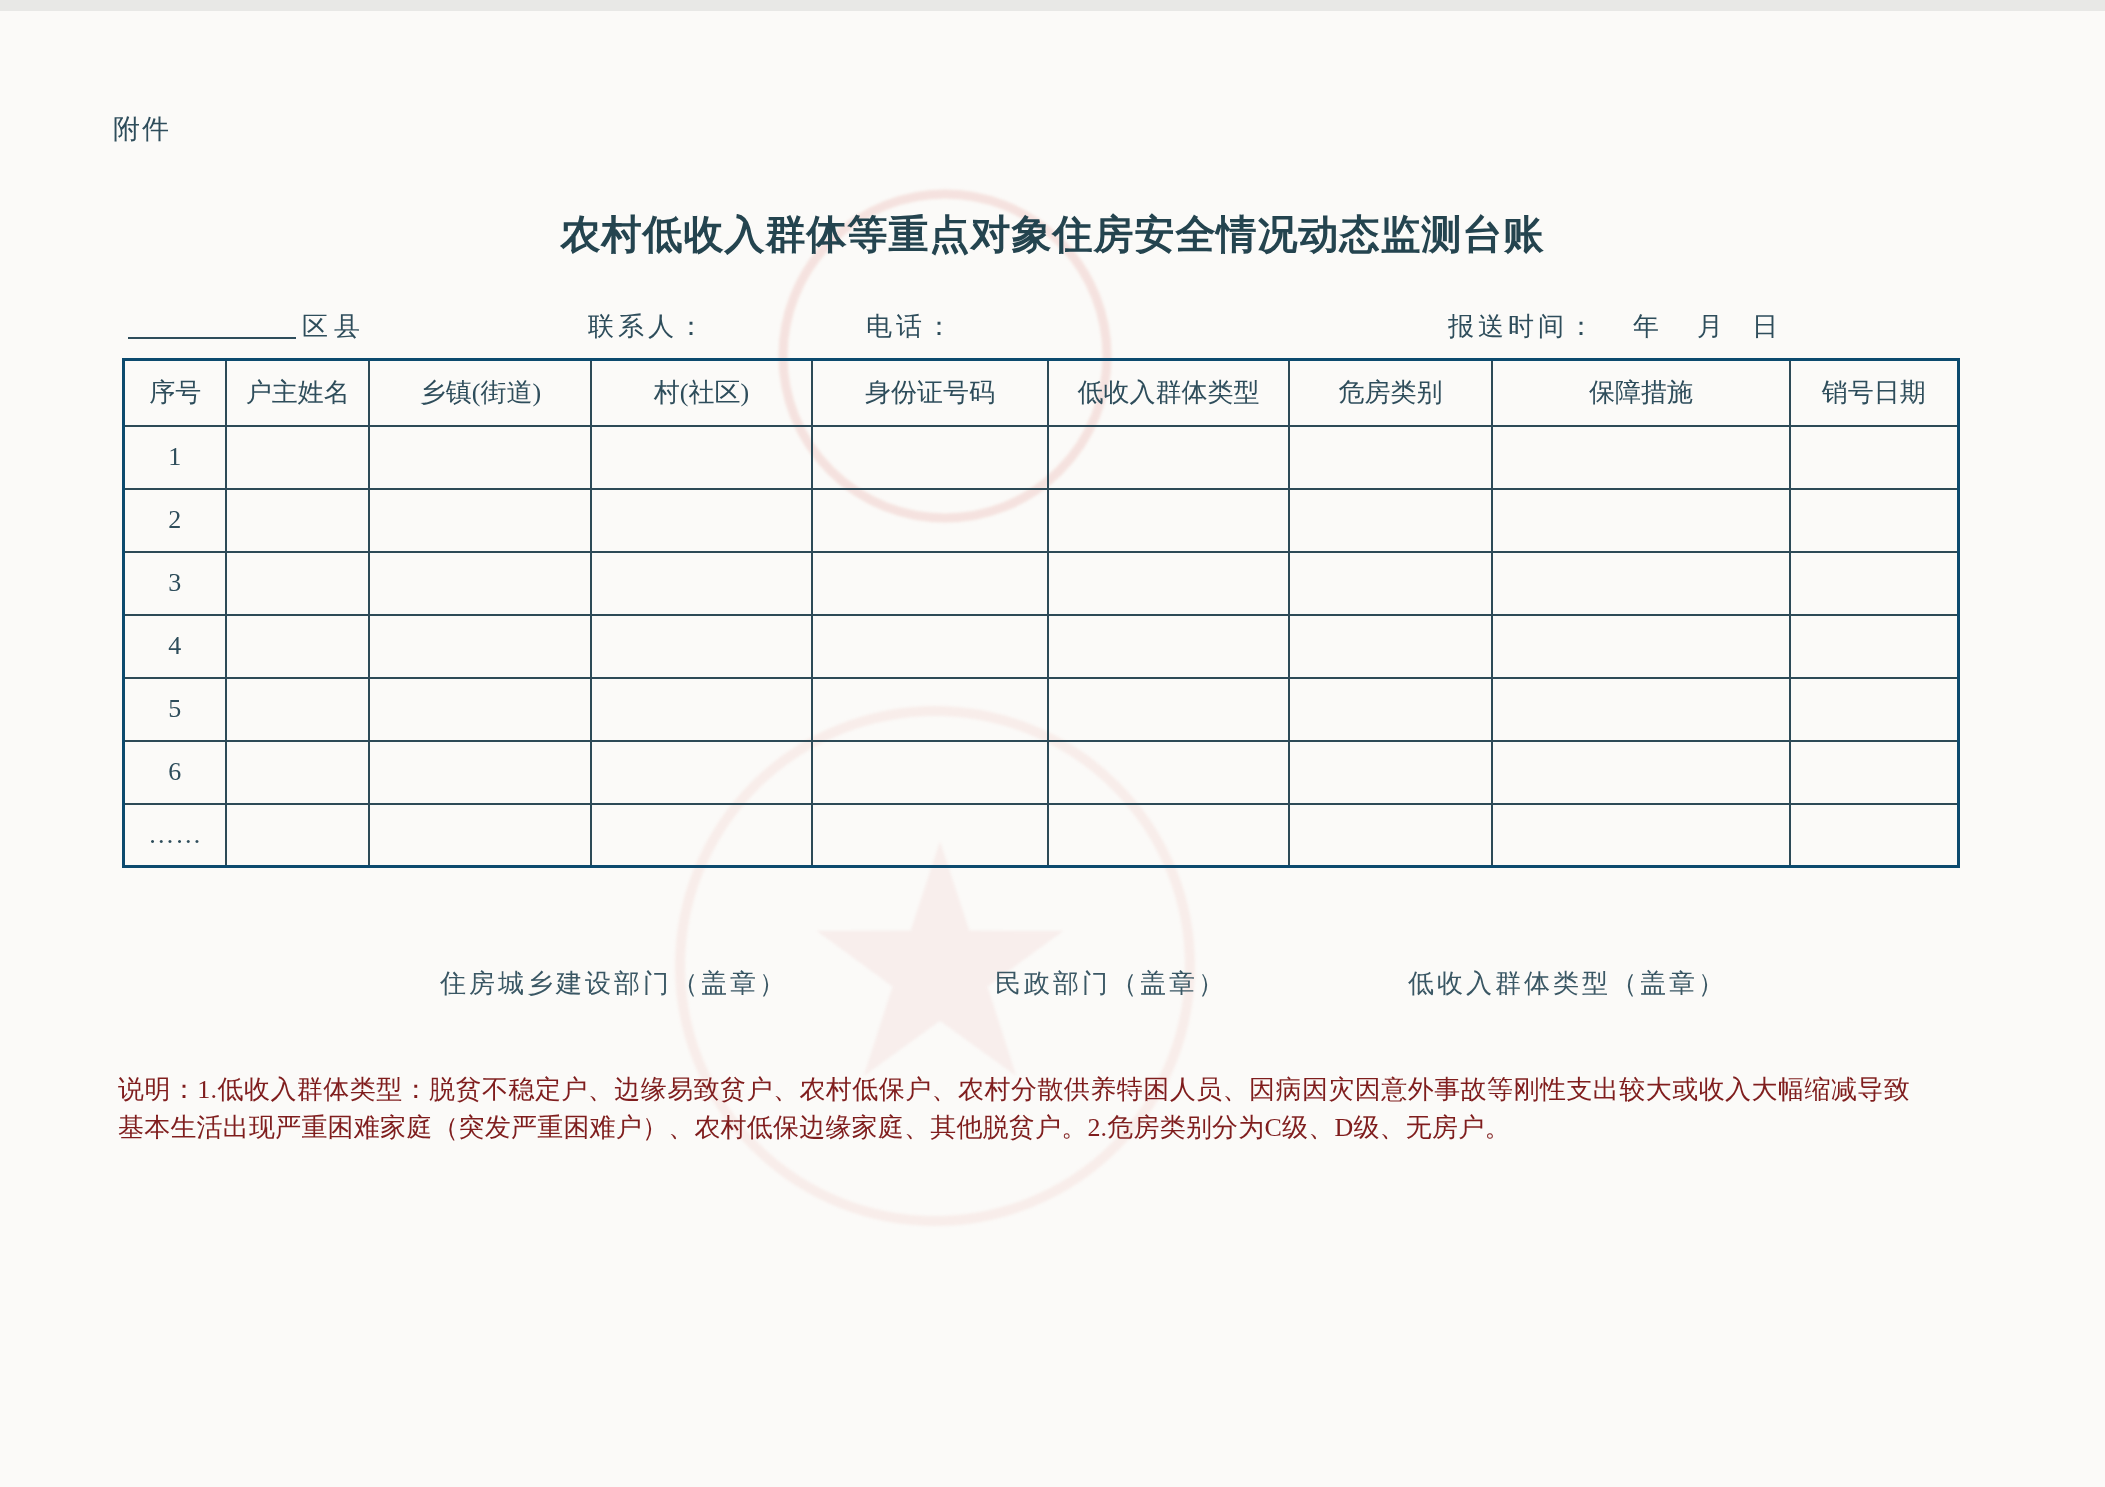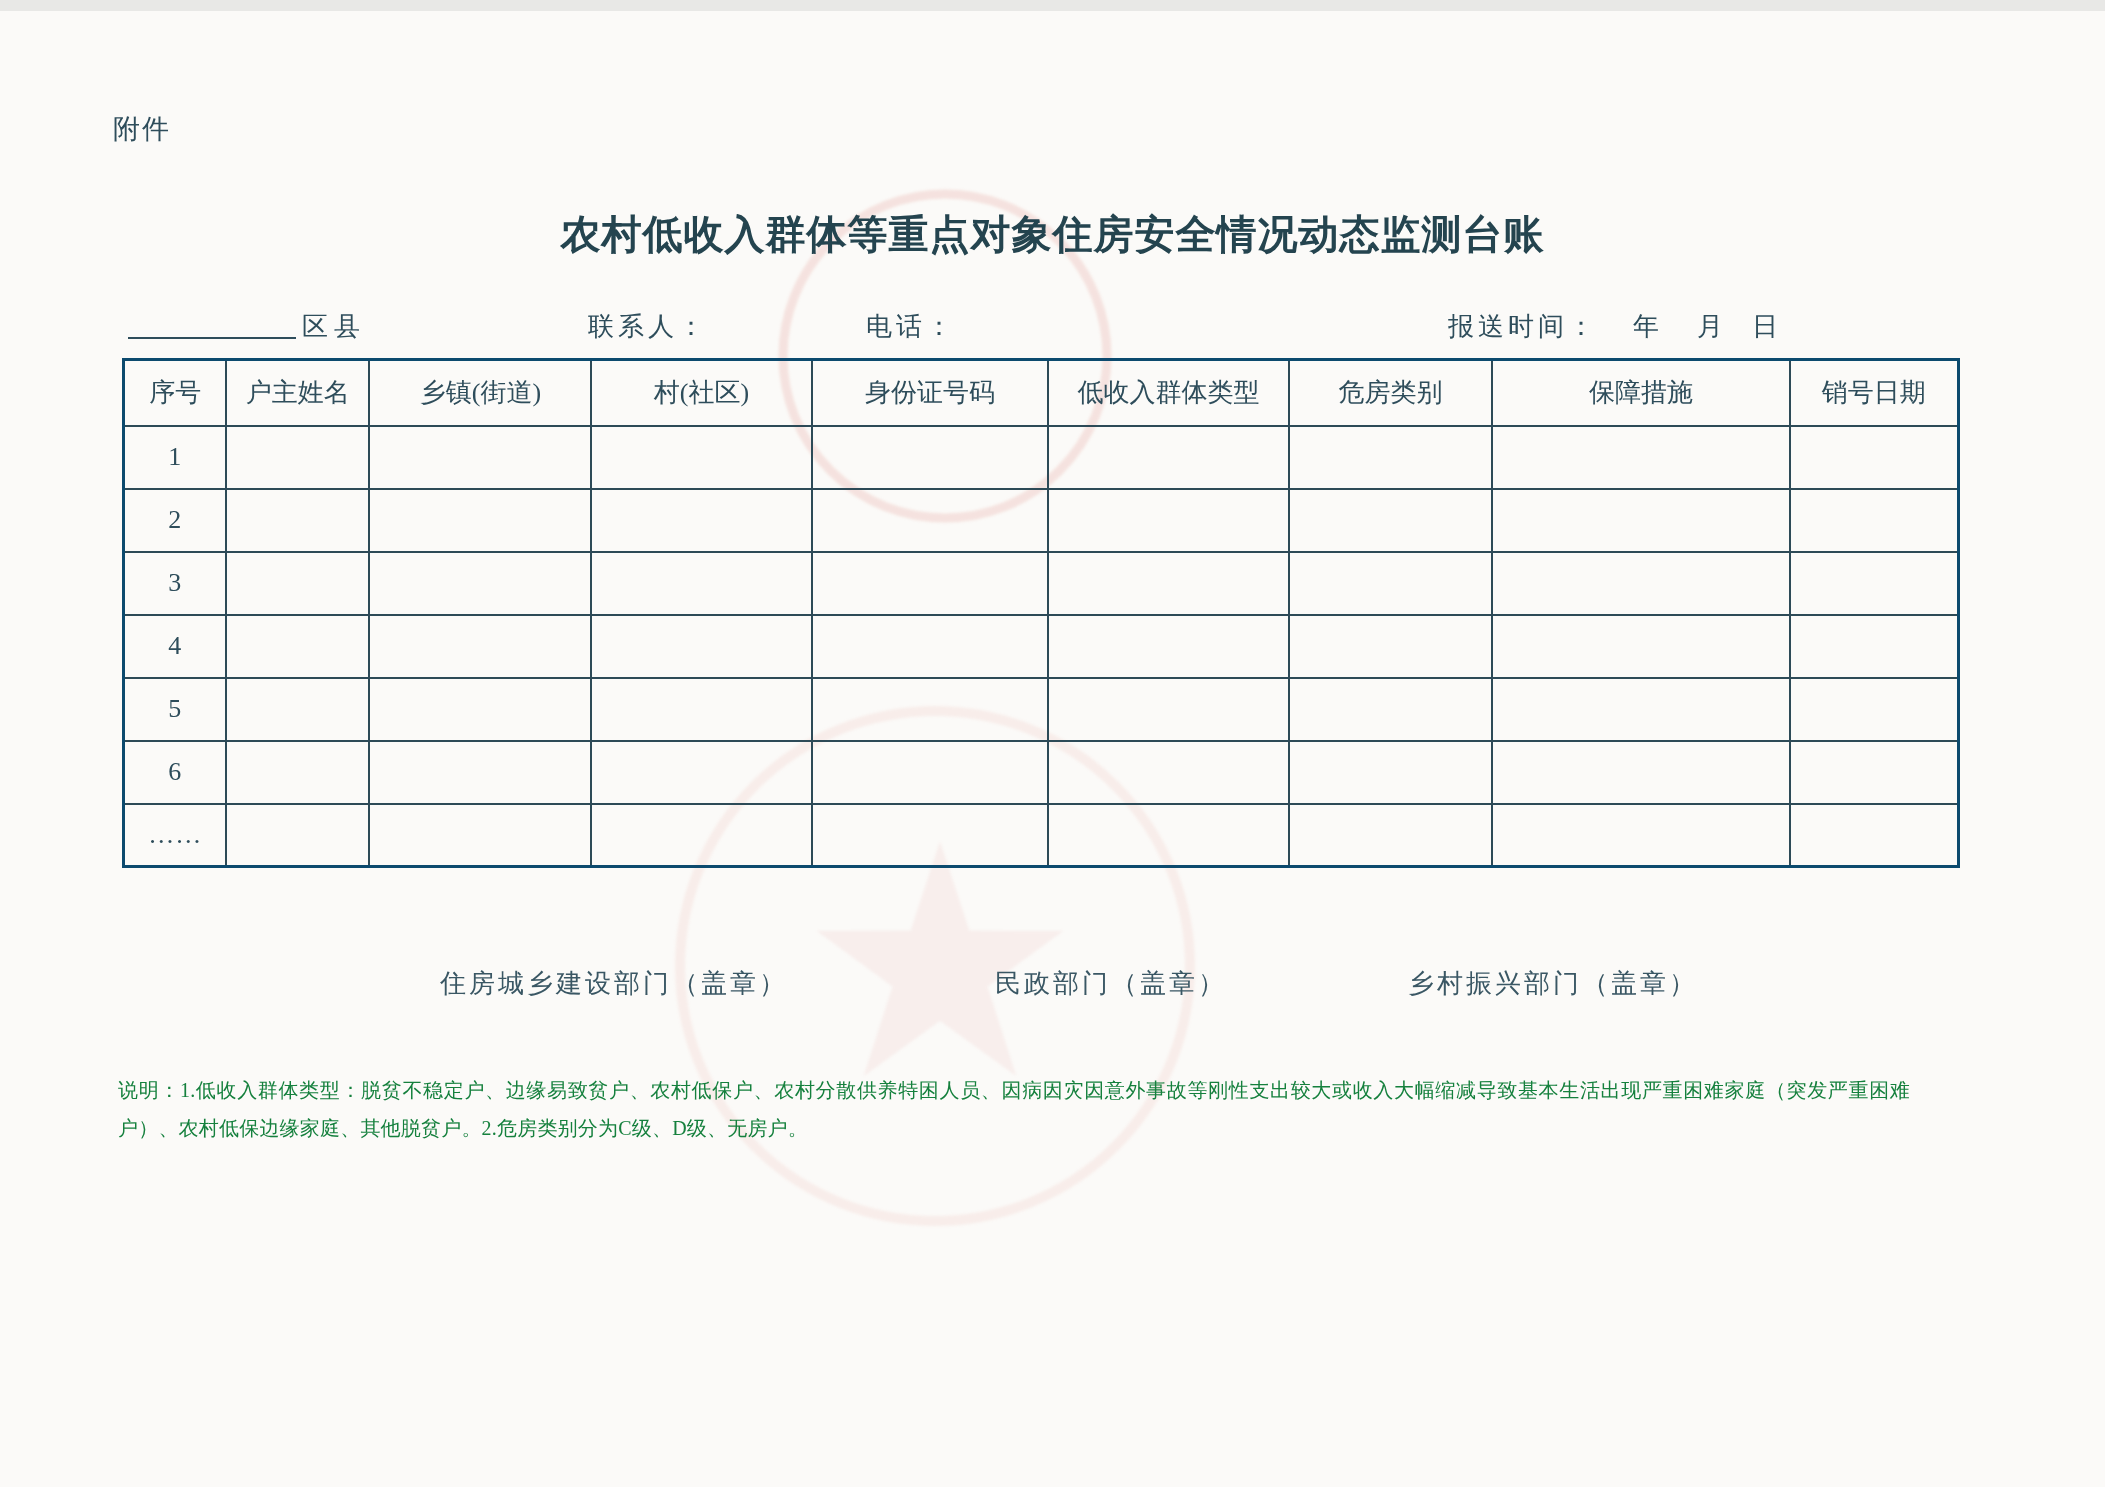--- a/index.html
+++ b/index.html
@@ -65,22 +65,22 @@
   table.ledger tbody tr{height:63px;}
   td.num{font-size:25px;letter-spacing:1px;}
 
   .sig-line span{position:absolute;top:955px;font-size:26px;letter-spacing:3px;white-space:nowrap;color:#3a5764;}
   .sig-housing{left:440px;}
   .sig-civil{left:995px;}
   .sig-rural{left:1408px;}
 
   .note{
     position:absolute;left:118px;top:1060px;width:1792px;
-    font-size:20px;line-height:38px;letter-spacing:0.2px;
-    text-align:justify;color:#15803d;
+    font-size:26px;line-height:38px;letter-spacing:0.2px;
+    text-align:justify;color:#7f1d1d;
   }
 
   .stamps{
     position:absolute;left:0;top:0;
     pointer-events:none;
     filter:blur(1.5px);
   }
   .scan-artifact{
     position:absolute;left:355px;top:1477px;width:1385px;height:7px;
     background:linear-gradient(90deg,transparent 0%,#9a9a97 12%,#c6c6c3 45%,#8f8f8c 70%,#c2c2bf 88%,transparent 100%);
@@ -215,20 +215,20 @@
           <td></td>
         <td></td>
           <td></td>
       </tr>
     </tbody>
   </table>
 
   <div class="sig-line">
     <span class="sig-housing">住房城乡建设部门（盖章）</span>
     <span class="sig-civil">民政部门（盖章）</span>
-    <span class="sig-rural">乡村振兴部门（盖章）</span>
+    <span class="sig-rural">低收入群体类型（盖章）</span>
   </div>
 
   <div class="note">说明：1.低收入群体类型：脱贫不稳定户、边缘易致贫户、农村低保户、农村分散供养特困人员、因病因灾因意外事故等刚性支出较大或收入大幅缩减导致基本生活出现严重困难家庭（突发严重困难户）、农村低保边缘家庭、其他脱贫户。2.危房类别分为C级、D级、无房户。</div>
 
   <div class="scan-artifact"></div>
 
 </div>
 
 </body></html>

